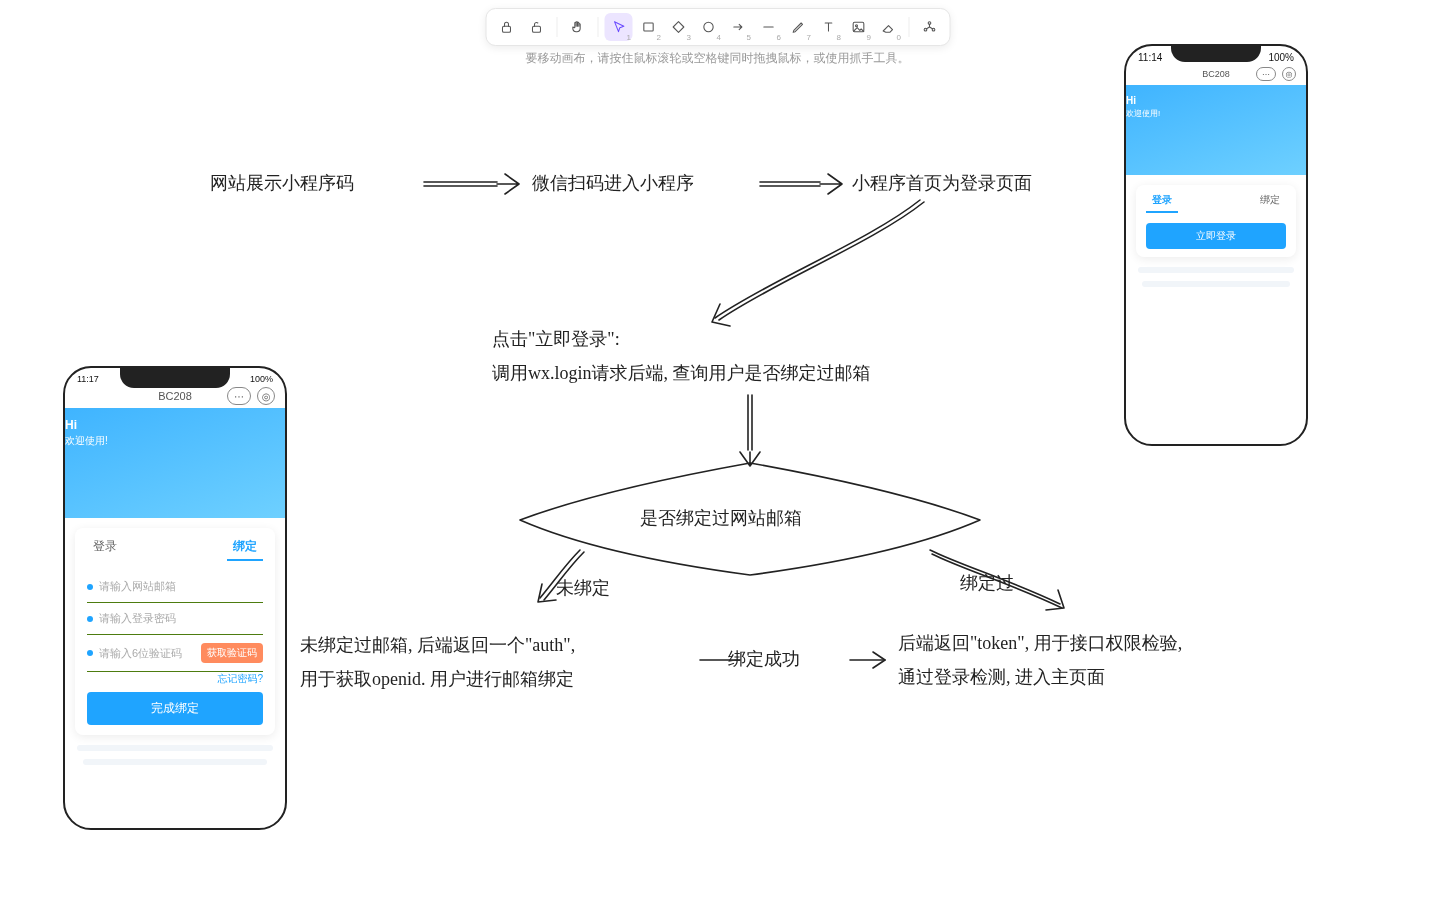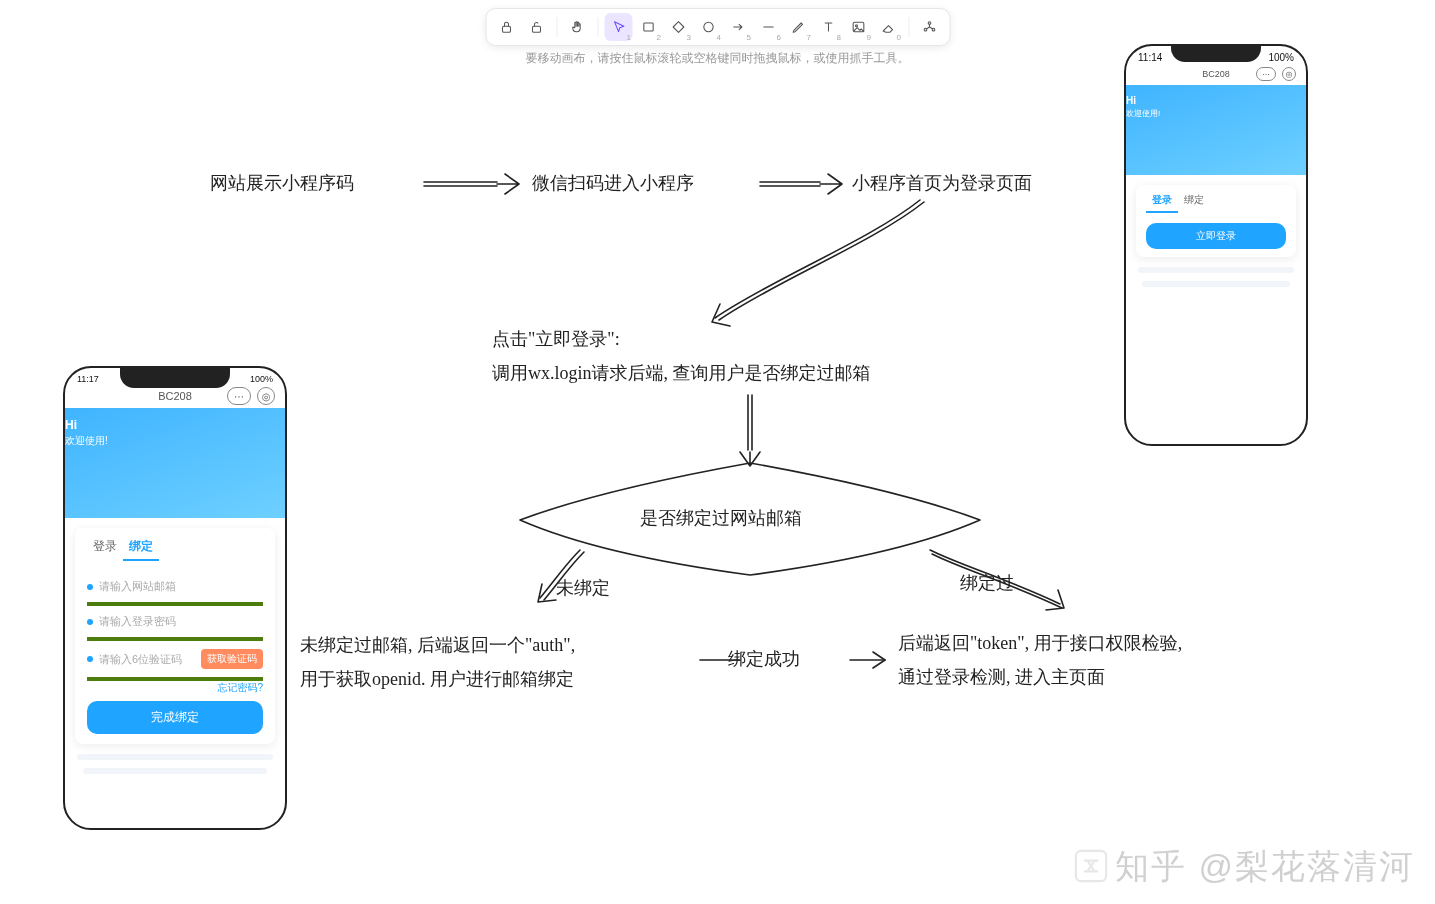--- a/index.html
+++ b/index.html
@@ -19,28 +19,28 @@
   .phone .notch{position:absolute;left:50%;top:-2px;transform:translateX(-50%);width:110px;height:22px;background:#222;border-radius:0 0 14px 14px}
   .phone .sbar{display:flex;justify-content:space-between;align-items:center;font-size:9px;padding:6px 12px 0 12px;color:#111}
   .phone .nav{display:flex;justify-content:center;align-items:center;font-size:11px;padding:6px 0;color:#555;position:relative}
   .phone .navbtns{position:absolute;right:10px;display:flex;gap:6px;align-items:center}
   .dots,.ring{width:16px;height:16px;border:1px solid #888;border-radius:50%;display:flex;align-items:center;justify-content:center;font-size:10px;color:#555}
   .dots{border-radius:10px;width:22px}
   .hero{background:linear-gradient(160deg,#3fb4ff,#6ed0ff);color:#fff;font-size:10px;padding:10px 0}
   .hero b{display:block;font-size:12px;margin-bottom:2px}
   .card{margin:10px;border-radius:8px;box-shadow:0 2px 10px rgba(0,0,0,0.08);background:#fff;padding:10px 12px}
   .ghost{margin:0 12px 8px 12px;height:6px;border-radius:4px;background:#f1f5f9}
-  .tabs{display:flex;justify-content:flex-start;font-size:12px;border-bottom:0 solid #eee;margin-bottom:10px}
+  .tabs{display:flex;justify-content:space-between;font-size:12px;border-bottom:0 solid #eee;margin-bottom:10px}
   .tabs span{padding:0 6px 4px 6px;color:#666}
   .tabs .act{color:#1fa4ff;border-bottom:2px solid #1fa4ff;font-weight:600}
-  .field{display:flex;align-items:center;gap:6px;border-bottom:4px solid #4d7c0f;padding:8px 0;font-size:11px;color:#aaa}
+  .field{display:flex;align-items:center;gap:6px;border-bottom:1px solid #4d7c0f;padding:8px 0;font-size:11px;color:#aaa}
   .field .dot{width:6px;height:6px;border-radius:50%;background:#1fa4ff}
   .field .btn-sm{margin-left:auto;background:#ff8b5e;color:#fff;font-size:10px;padding:3px 6px;border-radius:4px}
   .link-sm{display:block;text-align:right;font-size:10px;color:#1fa4ff;margin:0 0}
-  .btn-main{background:#1fa4ff;color:#fff;text-align:center;font-size:12px;padding:8px 0;border-radius:10px;margin-top:6px}
+  .btn-main{background:#1fa4ff;color:#fff;text-align:center;font-size:12px;padding:8px 0;border-radius:4px;margin-top:6px}
   
   svg.diagram{position:absolute;inset:0;width:1435px;height:904px;pointer-events:none}
   .stroke{stroke:#222;stroke-width:1.6;fill:none;stroke-linecap:round;stroke-linejoin:round}
   
   .wm{position:absolute;right:20px;bottom:14px;font-size:34px;color:rgba(120,120,120,0.35);font-family:"Microsoft YaHei",sans-serif;letter-spacing:2px}
   .wm .logo{display:inline-block;width:36px;height:36px;vertical-align:-6px;margin-right:6px;opacity:.5}
 </style>
 </head>
 <body>
 
@@ -263,21 +263,14 @@
       <div class="tabs" style="font-size:10px">
         <span class="act">登录</span>
         <span>绑定</span>
       </div>
       <div class="btn-main" style="font-size:10px;padding:6px 0">立即登录</div>
     </div>
     <div class="ghost"></div>
     <div class="ghost" style="margin-left:16px;margin-right:16px"></div>
   </div>
 
-  <div class="wm">
-    <svg class="logo" viewBox="0 0 100 100">
-        <rect x="8" y="8" width="84" height="84" rx="14" fill="none" stroke="currentColor" stroke-width="6"></rect>
-        <path d="M30 35h40M30 65h40M40 35l20 30M60 35l-20 30" stroke="currentColor" stroke-width="6" fill="none"></path>
-      </svg><span>知乎</span>
-    <span>@梨花落清河</span>
-  </div>
 
 </div>
 
 </body></html>

